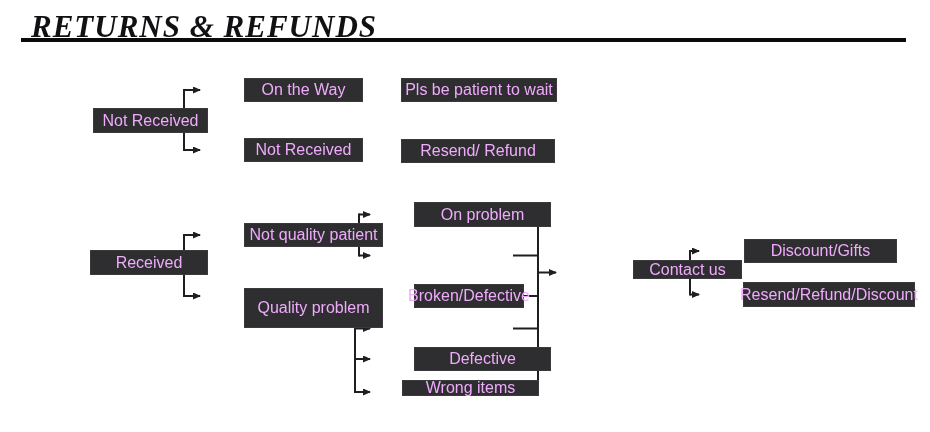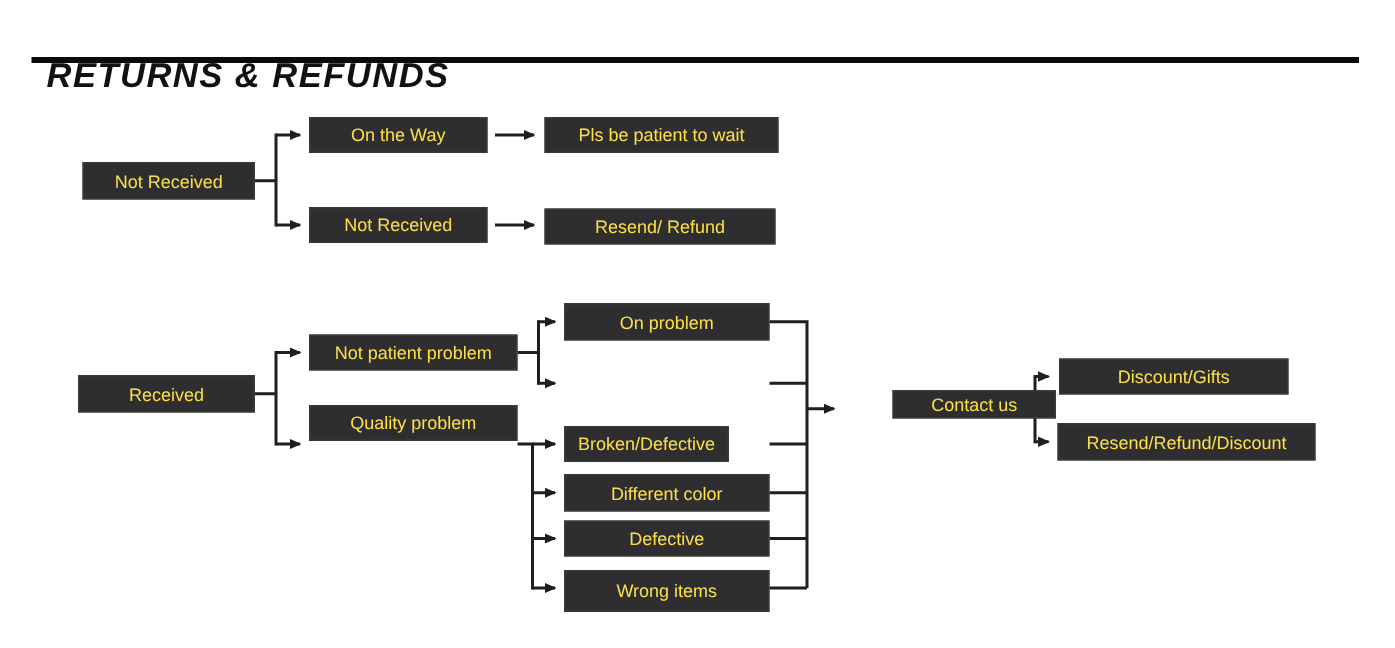--- a/index.html
+++ b/index.html
@@ -8,28 +8,27 @@
     width: 930px;
     height: 432px;
     background: #ffffff;
     font-family: "Liberation Sans", sans-serif;
     overflow: hidden;
   }
   .page-title {
     position: absolute;
     left: 31px;
     top: 9px;
-    font-family: Liberation Sans, sans-serif;
+    font-family: Liberation Serif, serif;
     font-style: italic;
     font-weight: bold;
-    font-size: 23px;
+    font-size: 31px;
     letter-spacing: 1px;
     color: #111113;
     white-space: nowrap;
-    margin-top: 28px;
   }
   .title-rule {
     position: absolute;
     left: 21px;
     top: 38px;
     width: 885px;
     height: 4px;
     background: #0b0b0b;
   }
   .connectors {
@@ -40,27 +39,28 @@
   .ln {
     fill: none;
     stroke: #1f1f21;
     stroke-width: 2;
   }
   .node {
     position: absolute;
     background: #2e2e30;
     border: 1px solid #3a3a3c;
     box-sizing: border-box;
-    color: #fde047;
-    font-size: 12px;
+    color: #f0abfc;
+    font-size: 16px;
     display: flex;
     align-items: center;
     justify-content: center;
     white-space: nowrap;
     line-height: 1;
+    margin-left: 38px;
   }
 </style>
 </head>
 <body>
 
 <div class="canvas">
 
   <div class="page-title">RETURNS &amp; REFUNDS</div>
   <div class="title-rule"></div>
 
@@ -95,24 +95,23 @@
     <path class="ln" marker-end="url(#arrow)" d="M690 294.5 H699"></path>
   </svg>
 
   <div class="node" style="left:55px;top:108px;width:115px;height:25px">Not Received</div>
   <div class="node" style="left:206px;top:78px;width:119px;height:24px">On the Way</div>
   <div class="node" style="left:363px;top:78px;width:156px;height:24px">Pls be patient to wait</div>
   <div class="node" style="left:206px;top:138px;width:119px;height:24px">Not Received</div>
   <div class="node" style="left:363px;top:139px;width:154px;height:24px">Resend/ Refund</div>
 
   <div class="node" style="left:52px;top:250px;width:118px;height:25px">Received</div>
-  <div class="node" style="left:206px;top:223px;width:139px;height:24px">Not patient problem</div>
-  <div class="node" style="left:206px;top:270px;width:139px;height:24px">Quality problem</div>
+  <div class="node" style="left:206px;top:223px;width:139px;height:24px">Not quality patient</div>
+  <div class="node" style="left:206px;top:288px;width:139px;height:40px">Quality problem</div>
   <div class="node" style="left:376px;top:202px;width:137px;height:25px">On problem</div>
   <div class="node" style="left:376px;top:284px;width:110px;height:24px">Broken/Defective</div>
-  <div class="node" style="left:376px;top:316px;width:137px;height:25px">Different color</div>
   <div class="node" style="left:376px;top:347px;width:137px;height:24px">Defective</div>
-  <div class="node" style="left:376px;top:380px;width:137px;height:28px">Wrong items</div>
+  <div class="node" style="left:364px;top:380px;width:137px;height:16px">Wrong items</div>
   <div class="node" style="left:595px;top:260px;width:109px;height:19px">Contact us</div>
   <div class="node" style="left:706px;top:239px;width:153px;height:24px">Discount/Gifts</div>
   <div class="node" style="left:705px;top:282px;width:172px;height:25px">Resend/Refund/Discount</div>
 
 </div>
 
 </body></html>

